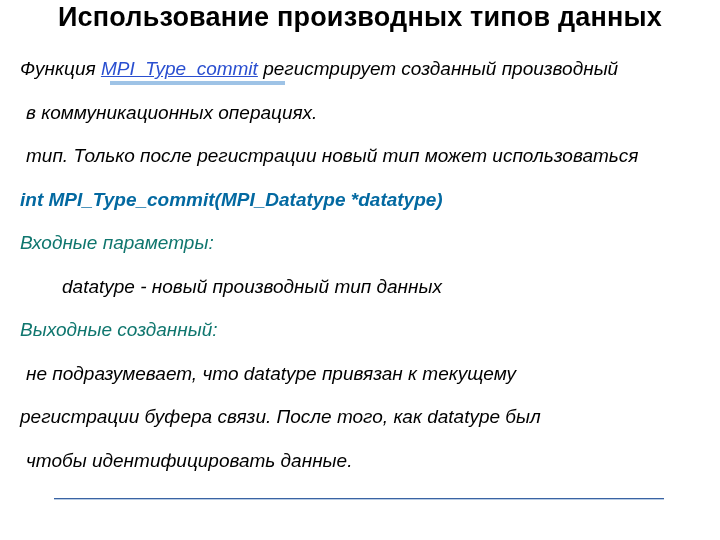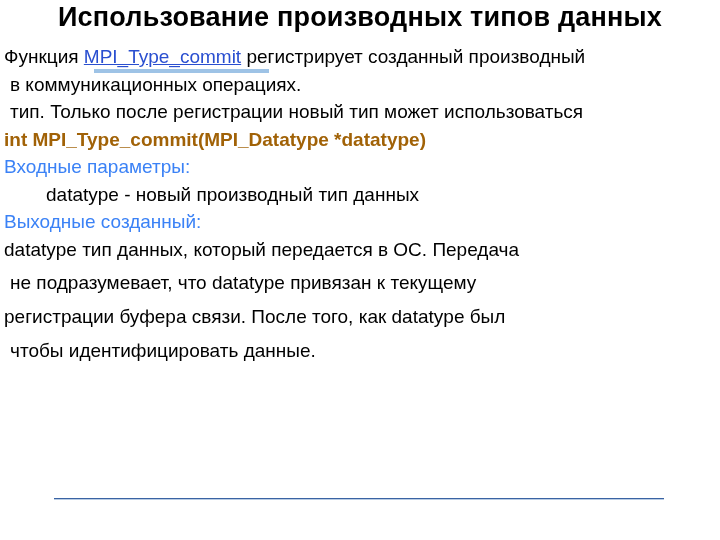--- a/index.html
+++ b/index.html
@@ -17,52 +17,52 @@
     width: 720px;
     height: 540px;
     box-sizing: border-box;
     padding: 0 4px 0 4px;
   }
   .title {
     font-weight: bold;
     font-size: 27px;
     text-align: center;
     line-height: 1.15;
-    margin: 2px 0 10px 0;
+    margin: 2px 0 22px 0;
     letter-spacing: 0.2px;
   }
   .body {
     font-size: 19px;
     line-height: 1.45;
   }
-  .p { margin: 0; }
+  .p { margin: 16px; font-style: italic; }
   .indent1 { padding-left: 6px; }
   .indent2 { padding-left: 42px; }
   .link {
     color: #2a4fd0;
     text-decoration: underline;
   }
   .underline-bar {
     position: relative;
   }
   .underline-bar::after {
     content: "";
     position: absolute;
     left: 90px;
     bottom: -2px;
     width: 175px;
     height: 4px;
     background: #9ec3e6;
   }
   .proto {
-    color: #a16207;
+    color: #0369a1;
     font-weight: bold;
   }
   .label {
-    color: #3b82f6;
+    color: #0f766e;
   }
   .botline {
     position: absolute;
     left: 54px;
     right: 56px;
     bottom: 42px;
     height: 0;
     border-top: 1px solid #3a63a3;
     border-bottom: 1px solid #b9cce4;
   }
@@ -82,21 +82,20 @@
     <div class="p indent1"> в коммуникационных операциях.</div>
     <div class="p indent1"> тип. Только после регистрации новый тип может использоваться</div>
 
     <div class="p proto">int MPI_Type_commit(MPI_Datatype *datatype)</div>
 
     <div class="p label">Входные параметры:</div>
     <div class="p indent2">datatype  - новый производный тип данных</div>
 
     <div class="p label">Выходные созданный:</div>
 
-    <div class="p">datatype   тип данных, который передается  в ОС. Передача</div>
     <div class="p indent1" style="margin-top:6px"> не подразумевает, что datatype привязан к текущему</div>
     <div class="p" style="margin-top:6px">регистрации буфера связи. После того, как datatype был</div>
     <div class="p indent1" style="margin-top:6px"> чтобы идентифицировать данные.</div>
 
   </div>
 
   <div class="botline"></div>
 </div>
 
 </body></html>

